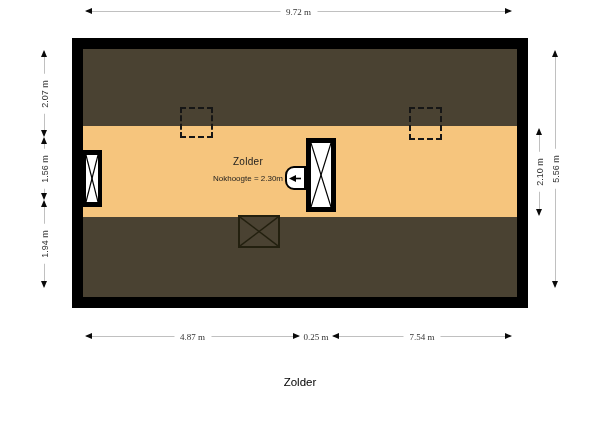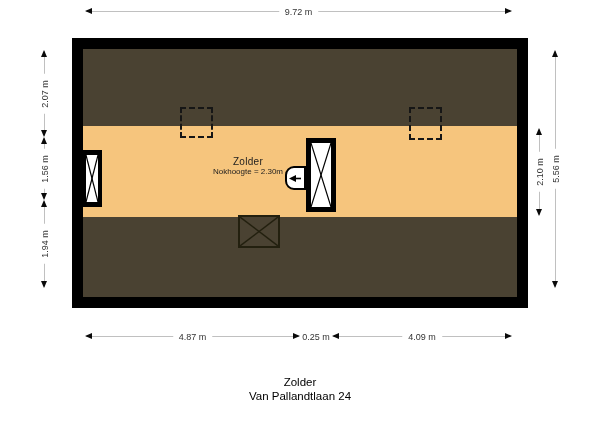--- a/index.html
+++ b/index.html
@@ -37,24 +37,24 @@
           border:2px solid #23200f; box-sizing:border-box; }
 
   .xsvg { position:absolute; left:0; top:0; width:100%; height:100%; display:block; }
   .xsvg line { stroke:#000; stroke-width:1.2; }
   .xbox .xsvg line { stroke:#23200f; stroke-width:1.4; }
 
   
   .room-label { position:absolute; left:180px; top:156px; width:136px; text-align:center;
                 color:#1d1d1d; }
   .room-name  { font-size:10px; letter-spacing:0.3px; }
-  .room-sub   { font-size:8px; margin-top:0; }
+  .room-sub   { font-size:8px; margin-top:7px; }
 
   
-  .hdim { position:absolute; height:10px; }
+  .hdim { position:absolute; height:10px;font-family:Liberation Serif, serif; }
   .hline { position:absolute; left:1px; right:1px; top:4px; height:1px; background:var(--dim-line,#c0c0c0); }
   .arr { position:absolute; width:0; height:0; }
   .arr.w { left:0; top:1px;  border-top:3px solid transparent; border-bottom:3px solid transparent; border-right:7px solid #0a0a0a; }
   .arr.e { right:0; top:1px; border-top:3px solid transparent; border-bottom:3px solid transparent; border-left:7px solid #0a0a0a; }
   .hlabel { position:absolute; left:50%; top:50%; transform:translate(-50%,-50%);
             background:#fff; padding:0 6px; font-size:9px; color:var(--dim-text,#333);
             white-space:nowrap; }
   .hlabel.tight { padding:0 1px; }
 
   .vdim { position:absolute; width:10px; }
@@ -178,21 +178,20 @@
     <span class="arr e"></span>
     <span class="hlabel">4.87 m</span>
   </div>
   <div class="hdim dim-bottom-2">
     <span class="hlabel tight">0.25 m</span>
   </div>
   <div class="hdim dim-bottom-3">
     <div class="hline"></div>
     <span class="arr w"></span>
     <span class="arr e"></span>
-    <span class="hlabel">4.09 m</span>
+    <span class="hlabel">7.54 m</span>
   </div>
 
   <div class="title-block">
     <div>Zolder</div>
-    <div>Van Pallandtlaan 24</div>
   </div>
 
 </div>
 
 </body></html>

